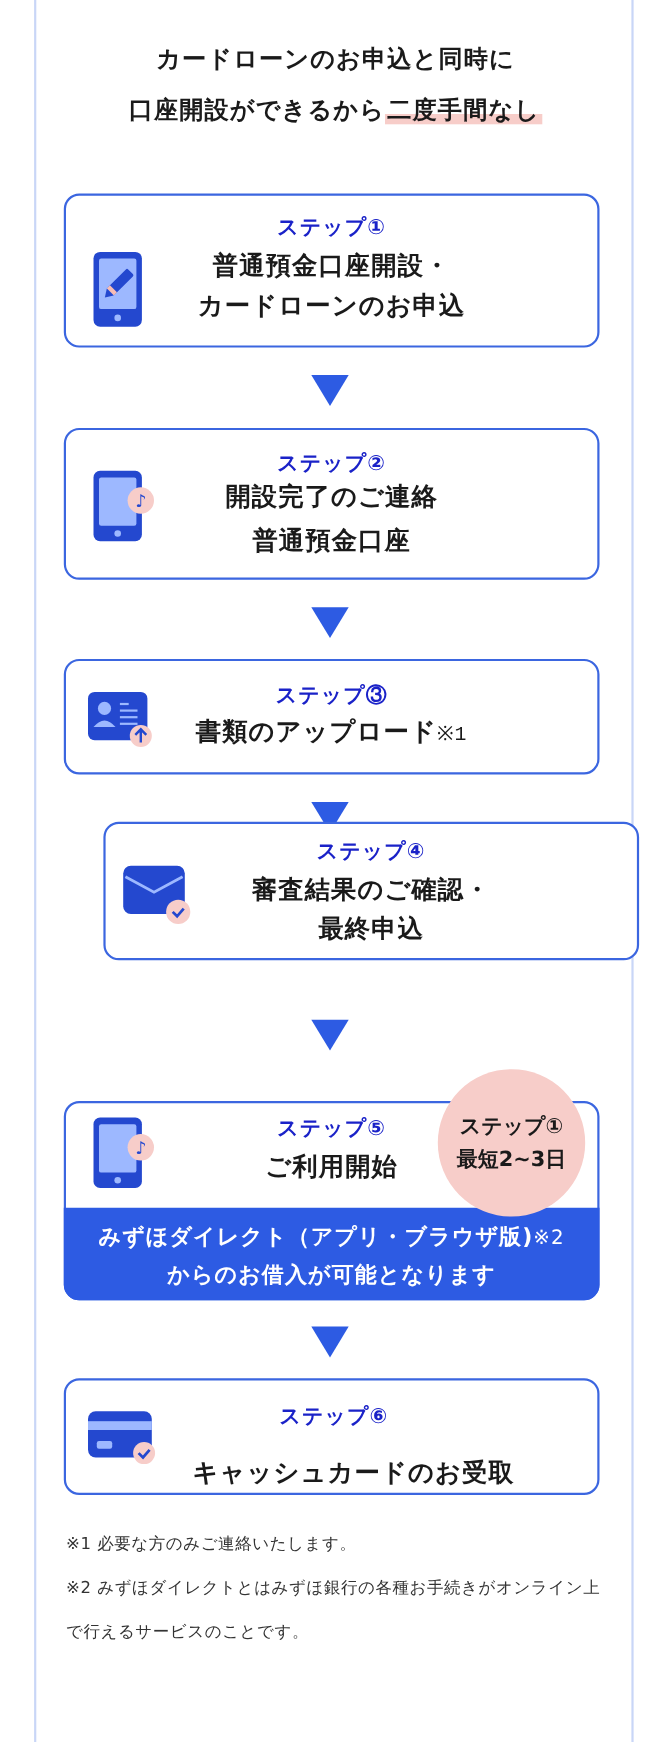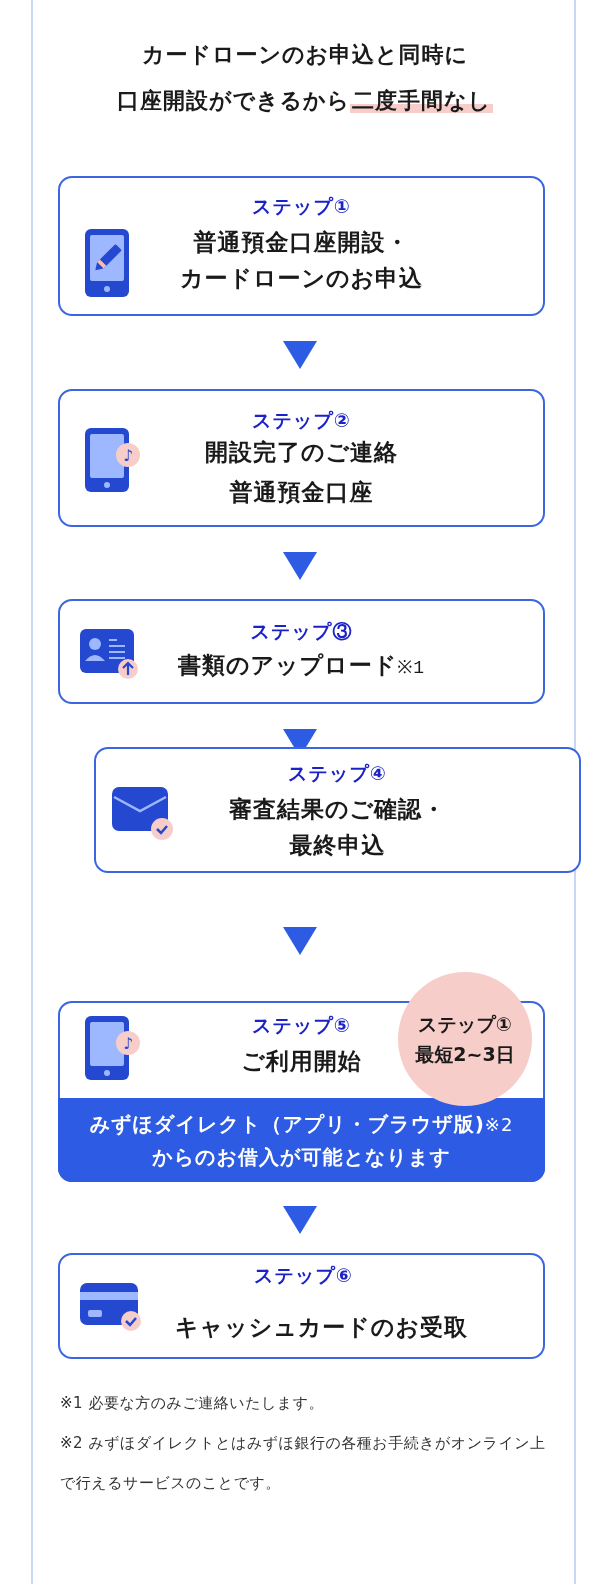--- a/index.html
+++ b/index.html
@@ -166,21 +166,21 @@
 <div class="arrow" style="top:1206px;"></div>
 
 <div class="step" style="top:1253px;height:106px;">
   <svg class="icon" style="left:18px;top:26px;" width="66" height="54" viewBox="0 0 66 54">
     <rect x="2" y="2" width="58" height="42" rx="7" fill="#2448cf"></rect>
     <rect x="2" y="11" width="58" height="8" fill="#9db8ff"></rect>
     <rect x="10" y="29" width="14" height="7" rx="2" fill="#9db8ff"></rect>
     <circle cx="53" cy="40" r="10" fill="#f7cdc9"></circle>
     <path d="M48 40 L52 44 L58 37" stroke="#2448cf" stroke-width="2.5" fill="none"></path>
   </svg>
-  <div class="step-inner" style="top:8px;padding-left:40px;">
+  <div class="step-inner" style="top:20px;padding-left:40px;">
     <span class="step-label" style="margin-left:-36px;">ステップ⑥</span>
     <span class="step-title" style="margin-top:20px;">キャッシュカードのお受取</span>
   </div>
 </div>
 
 <div class="notes">
   <p>※1 必要な方のみご連絡いたします。</p>
   <p>※2 みずほダイレクトとはみずほ銀行の各種お手続きがオンライン上で行えるサービスのことです。</p>
 </div>
 

